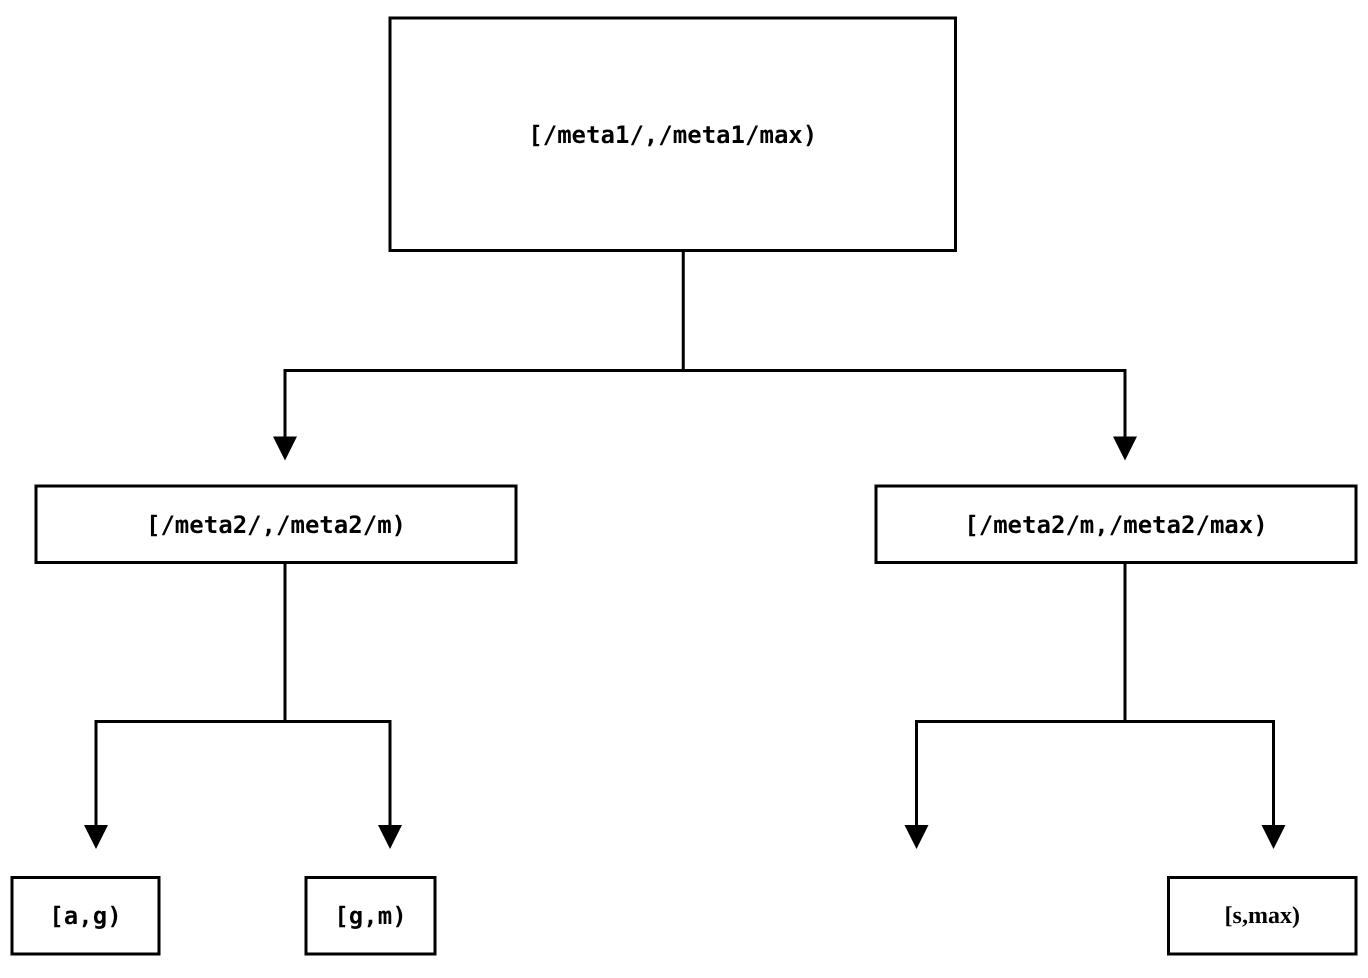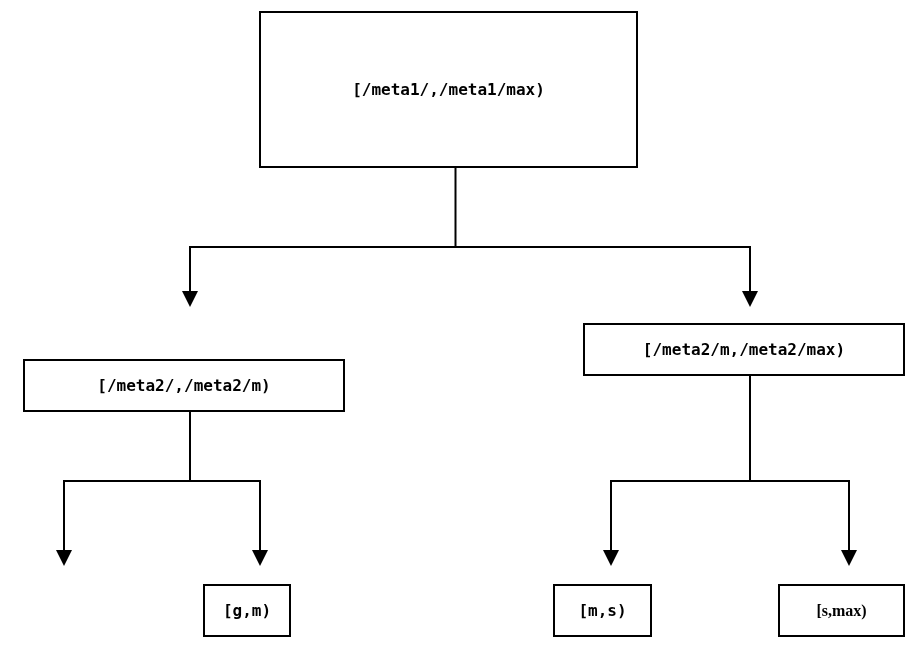--- a/index.html
+++ b/index.html
@@ -29,21 +29,21 @@
     background: #ffffff;
     display: flex;
     align-items: center;
     justify-content: center;
     font-weight: bold;
     font-size: 16px;
     color: #000000;
     white-space: nowrap;
   }
   .node-root      { left: 259px; top: 11px;  width: 379px; height: 157px; }
-  .node-mid-left  { left: 23px;  top: 323px; width: 322px; height: 53px; margin-top: 36px; }
+  .node-mid-left  { left: 23px;  top: 323px; width: 322px; height: 53px; }
   .node-mid-right { left: 583px; top: 323px; width: 322px; height: 53px; }
   .node-leaf-ag   { left: 7px;   top: 584px; width: 100px; height: 53px; }
   .node-leaf-gm   { left: 203px; top: 584px; width: 88px;  height: 53px; }
   .node-leaf-ms   { left: 553px; top: 584px; width: 99px;  height: 53px; }
   .node-leaf-smax { left: 778px; top: 584px; width: 127px; height: 53px; font-family: Liberation Serif, serif; }
 </style>
 </head>
 <body>
 
 <div class="canvas">
@@ -77,26 +77,26 @@
   </div>
 
   <div class="node node-mid-left">
     <span>[/meta2/,/meta2/m)</span>
   </div>
 
   <div class="node node-mid-right">
     <span>[/meta2/m,/meta2/max)</span>
   </div>
 
+  <div class="node node-leaf-ag">
+    <span>[a,g)</span>
+  </div>
 
   <div class="node node-leaf-gm">
     <span>[g,m)</span>
   </div>
 
-  <div class="node node-leaf-ms">
-    <span>[m,s)</span>
-  </div>
 
   <div class="node node-leaf-smax">
     <span>[s,max)</span>
   </div>
 
 </div>
 
 </body></html>

